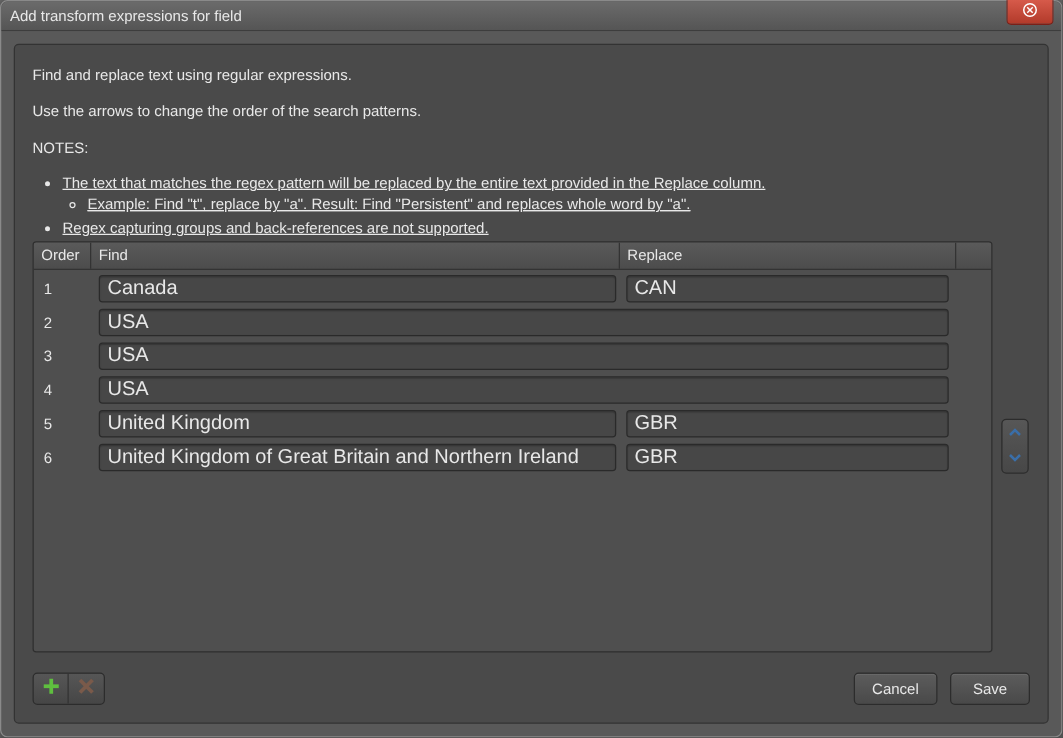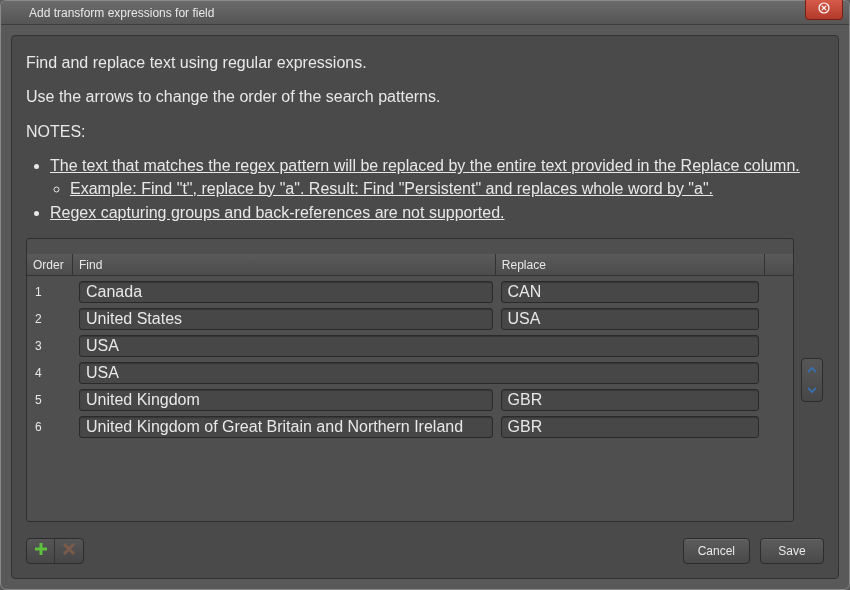--- a/index.html
+++ b/index.html
@@ -15,21 +15,21 @@
     display: flex; flex-direction: column;
     position: relative;
   }
 
   .titlebar {
     height: 24px;
     background: linear-gradient(to bottom, #6b6b6b, #555555);
     border-bottom: 1px solid #3d3d3d;
     border-top-left-radius: 6px; border-top-right-radius: 6px;
     display: flex; align-items: center;
-    padding-left: 28px;
+    padding-left: 7px;
     color: #e8e8e8; font-size: 12px;
     position: relative;
   }
 
   .close-btn {
     position: absolute; right: 6px; top: -1px;
     width: 38px; height: 20px;
     background: linear-gradient(to bottom, #d65a4a, #b23a2a);
     border: 1px solid #7a2018;
     border-top: none;
@@ -43,21 +43,21 @@
     flex: 1;
     margin: 10px;
     border: 1px solid #333;
     border-radius: 4px;
     background: #4a4a4a;
     padding: 16px 14px 12px 14px;
     display: flex; flex-direction: column;
     color: #e8e8e8;
   }
 
-  .desc { font-size: 16px; line-height: 1.4; margin-bottom: 12px; }
+  .desc { font-size: 12px; line-height: 1.4; margin-bottom: 0; }
   .desc p { margin-bottom: 12px; }
   .desc ul { list-style: disc; padding-left: 24px; text-decoration: underline; }
   .desc ul ul { list-style: circle; padding-left: 20px; }
   .desc li { margin-bottom: 2px; }
 
   .table-area {
     flex: 1;
     display: flex; flex-direction: row;
     gap: 6px;
     min-height: 0;
@@ -72,21 +72,20 @@
     overflow: hidden;
   }
 
   .thead {
     display: flex;
     background: linear-gradient(to bottom, #5a5a5a, #4c4c4c);
     border-bottom: 1px solid #333;
     height: 22px;
     font-size: 12px;
     color: #e8e8e8;
-    margin-top: 15px;
   }
   .thead > div {
     border-right: 1px solid #333;
     padding: 3px 6px;
     display: flex; align-items: center;
   }
   .thead > div:last-child { border-right: none; }
   .col-order { width: 46px; flex: 0 0 46px; }
   .col-find  { flex: 1.6; }
   .col-repl  { flex: 1; }
@@ -215,23 +214,20 @@
               <div class="cell col-find">
                 <input value="Canada" style="">
               </div>
               <div class="cell col-repl">
                 <input value="CAN" style="">
               </div>
               <div class="cell col-pad"></div>
             </div>
             <div class="trow">
               <div class="cell col-order">2</div>
-              <div class="cell col-find">
-                <input value="United States" style="">
-              </div>
               <div class="cell col-repl">
                 <input value="USA" style="">
               </div>
               <div class="cell col-pad"></div>
             </div>
             <div class="trow">
               <div class="cell col-order">3</div>
               <div class="cell col-repl">
                 <input value="USA" style="">
               </div>

